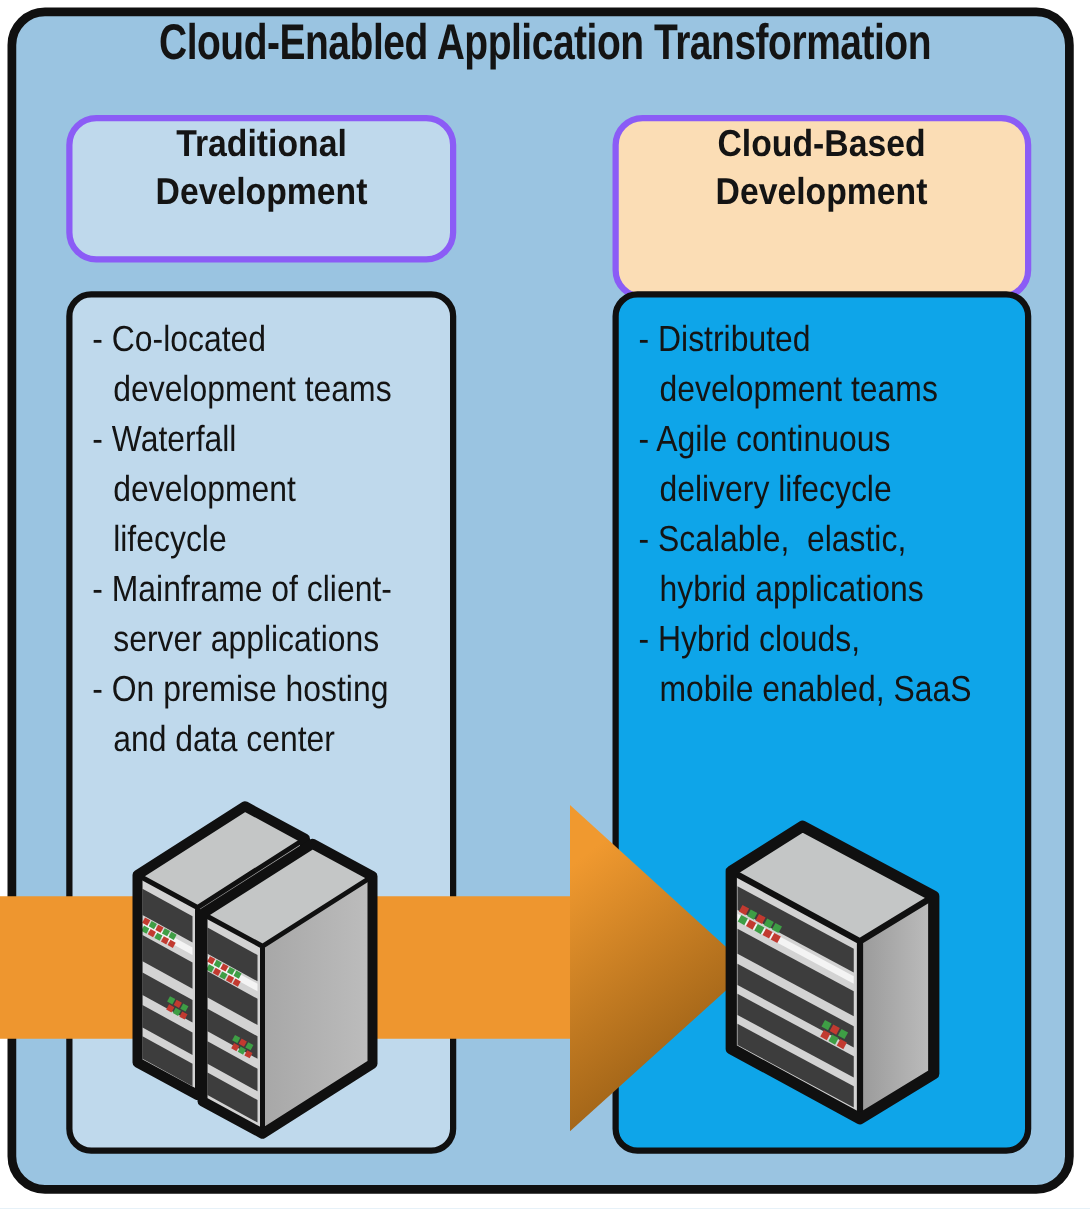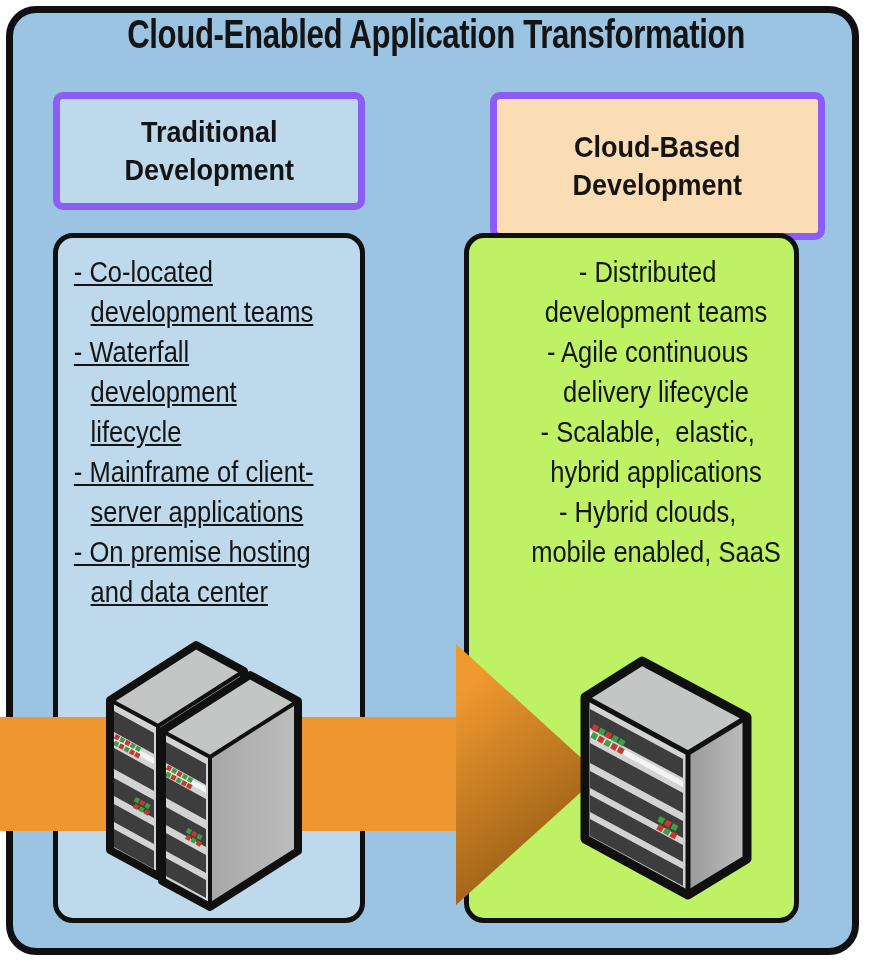--- a/index.html
+++ b/index.html
@@ -12,35 +12,35 @@
     box-sizing:border-box; background:#9AC4E1;
     border:7px solid #101010; border-radius:30px;
   }
   .title {
     position:absolute; top:12px; left:0; width:100%; text-align:center;
     font-size:40px; font-weight:600; letter-spacing:-0.5px; color:#141414;
     transform:scaleX(0.78);
   }
   .hdr {
     position:absolute; box-sizing:border-box;
-    border:7px solid #8b5cf6; border-radius:10px;
-    display:flex; align-items:center; justify-content:center;
+    border:5px solid #8b5cf6; border-radius:24px;
+    display:flex; align-items:flex-start; justify-content:center;
   }
   .hdr-blue  { left:53px;  top:92px; width:312px; height:118px; background:#BFD9EC; }
   .hdr-peach { left:490px; top:92px; width:335px; height:148px; background:#FBDDB5; }
   .hdr-text {
     font-size:30px; font-weight:600; line-height:38px; text-align:center;
     white-space:pre-line; transform:scaleX(0.9); color:#141414;
   }
   .listbox {
     position:absolute; box-sizing:border-box;
     border:5px solid #101010; border-radius:20px; top:233px; height:690px;
   }
-  .list-blue  { left:53px;  width:312px; background:#BFD9EC;text-decoration:underline; }
-  .list-peach { left:464px; width:335px; background:#bef264;text-align:center; }
+  .list-blue  { left:53px;  width:312px; background:#BFD9EC; }
+  .list-peach { left:490px; width:335px; background:#0ea5e9; }
   ul.items {
     list-style:none; margin:0; padding:14px 0 0 18px;
     width:370px; transform:scaleX(0.88); transform-origin:left top;
   }
   ul.items li {
     font-size:29px; line-height:40px; font-weight:500; color:#141414;
     white-space:pre-wrap; padding-left:19px; text-indent:-19px;
   }
   svg.overlay {
     position:absolute; left:0; top:0; width:872px; height:967px;

